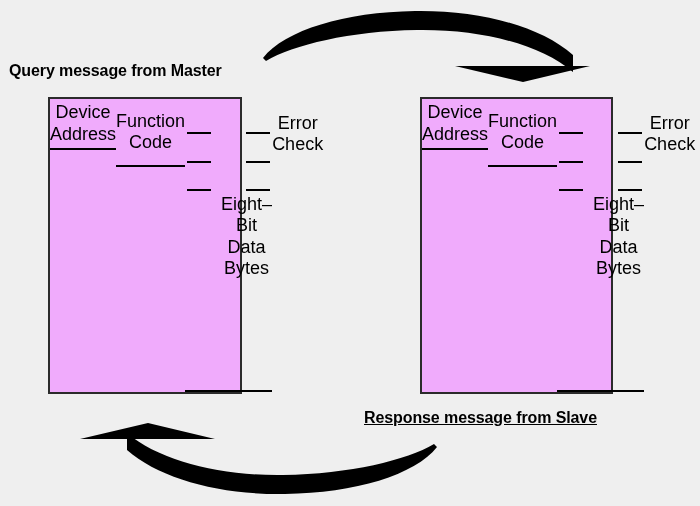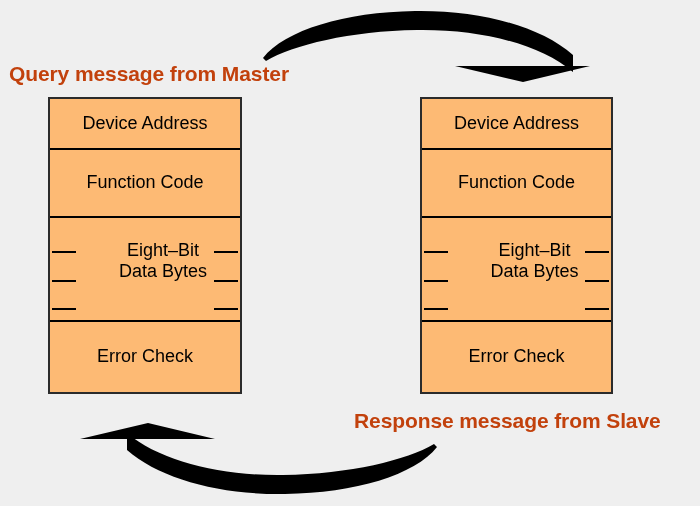--- a/index.html
+++ b/index.html
@@ -27,43 +27,44 @@
     top: 0;
     width: 700px;
     height: 506px;
     pointer-events: none;
   }
 
   
   .caption {
     position: absolute;
     font-family: "Liberation Sans", sans-serif;
-    font-size: 21px;
+    font-size: 16px;
     font-weight: bold;
-    color: #c2410c;
+    color: #000000;
     white-space: nowrap;
     letter-spacing: -0.1px;
   }
   #caption-query {
     left: 9px;
     top: 62px;
   }
   #caption-response {
-    left: 354px;
+    left: 364px;
     top: 409px;
+    text-decoration: underline;
   }
 
   
   .frame {
     position: absolute;
     box-sizing: border-box;
-    background: #fdba74;
+    background: #f0abfc;
     border: 2px solid #2b2b2b;
     display: flex;
-    flex-direction: column;
+    flex-direction: row;
   }
   #frame-query {
     left: 48px;
     top: 97px;
     width: 194px;
     height: 297px;
   }
   #frame-response {
     left: 420px;
     top: 97px;

